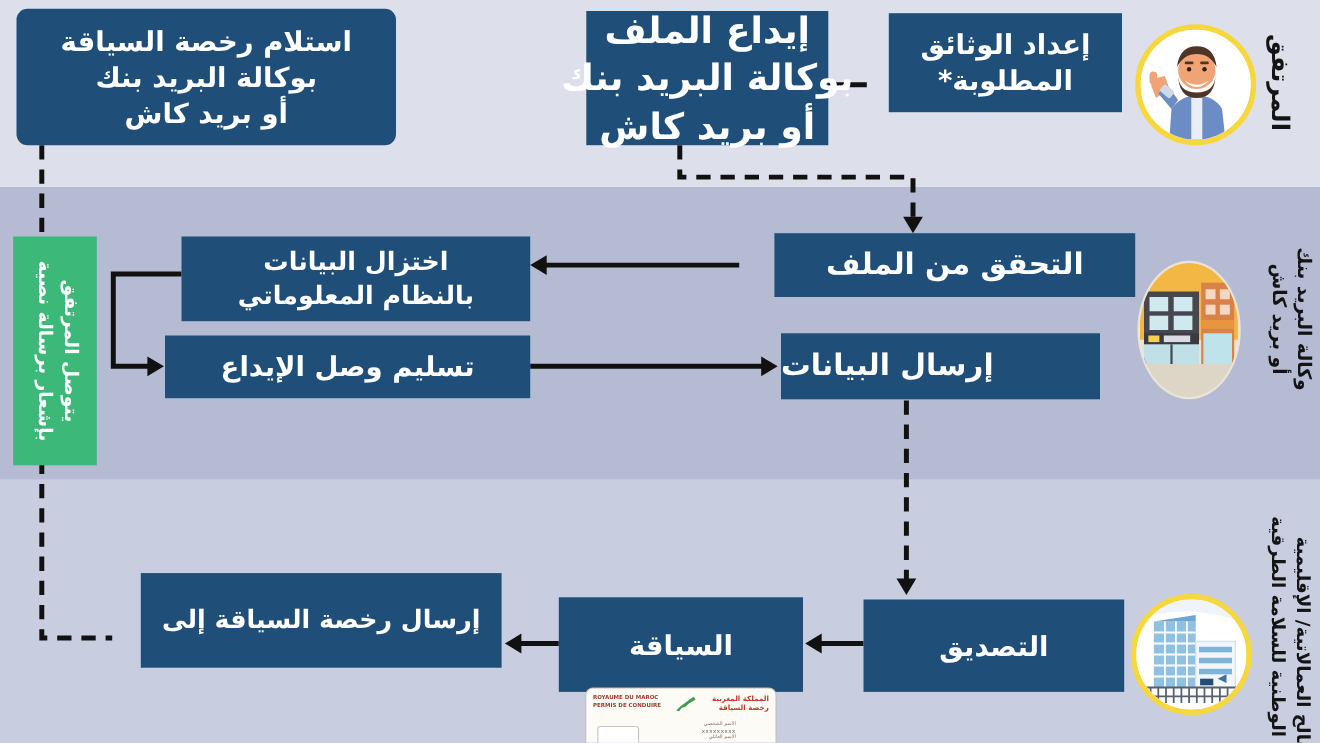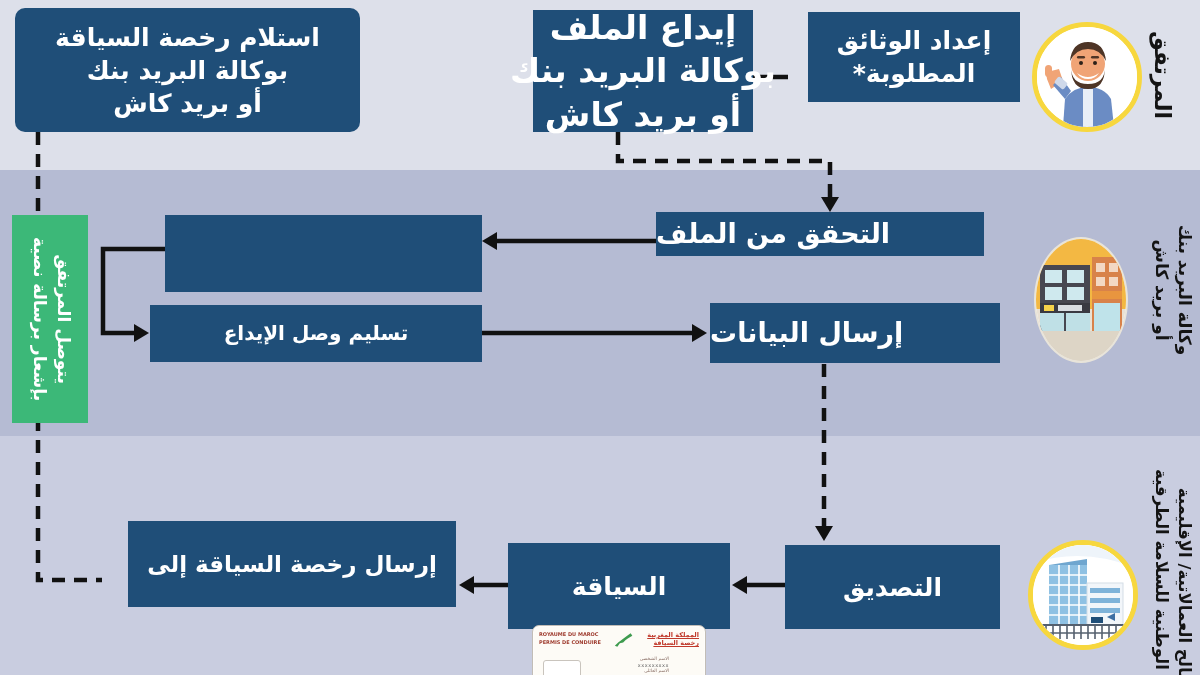--- a/index.html
+++ b/index.html
@@ -18,25 +18,25 @@
   .nbox{
     position:absolute;z-index:2;background:#1f4e78;color:#fff;
     display:flex;flex-direction:column;align-items:center;justify-content:center;
     font-weight:bold;text-align:center;direction:rtl;
   }
   .nbox span{white-space:nowrap;line-height:1.32;display:block;}
 
   #box-receive{left:15px;top:8px;width:345px;height:124px;font-size:25px;border-radius:10px;}
   #box-deposit{left:508px;top:10px;width:220px;height:122px;font-size:33px;margin-left:25px;}
   #box-prepare{left:788px;top:12px;width:212px;height:90px;font-size:25px;margin-left:20px;}
-  #box-verify{left:656px;top:212px;width:328px;height:44px;font-size:27px;align-items:flex-end;}
+  #box-verify{left:704px;top:212px;width:328px;height:58px;font-size:27px;}
   #box-dataentry{left:165px;top:215px;width:317px;height:77px;font-size:23px;}
   #box-senddata{left:710px;top:303px;width:290px;height:60px;font-size:27px;align-items:flex-end;}
-  #box-receipt{left:150px;top:305px;width:332px;height:57px;font-size:20px;}
-  #box-certify{left:785px;top:545px;width:215px;height:84px;font-size:25px;}
+  #box-receipt{left:150px;top:305px;width:332px;height:57px;font-size:25px;}
+  #box-certify{left:785px;top:545px;width:237px;height:84px;font-size:25px;}
   #box-print{left:508px;top:543px;width:222px;height:86px;font-size:25px;}
   #box-sendlicense{left:128px;top:521px;width:328px;height:86px;font-size:23px;}
 
   #footnote{
     position:absolute;z-index:2;left:758px;top:122px;width:252px;
     text-align:center;direction:rtl;color:#5a5b5e;
   }
   #footnote .fn1{font-size:14.5px;display:block;white-space:nowrap;}
   #footnote .fn2{font-size:17px;font-weight:bold;color:#4a4a4c;display:block;direction:ltr;letter-spacing:.5px;}
 
@@ -66,21 +66,21 @@
   #icon-narsa{left:1028px;top:540px;width:100px;height:100px;border:5px solid #f7d73e;}
   .icon-circle svg{display:block;width:100%;height:100%;}
 
   #license-card{
     position:absolute;z-index:2;left:532px;top:625px;width:172px;height:108px;
     background:#fdfbf6;border:1px solid #c2bdb6;border-radius:7px;
     box-shadow:0 0 0 1px rgba(255,255,255,.6) inset;
   }
   #license-card .cardrow{position:absolute;left:6px;top:5px;right:6px;display:flex;justify-content:space-between;}
   #license-card .fr{color:#9e3b2e;font-size:5px;font-weight:bold;line-height:1.5;text-align:left;}
-  #license-card .ar{color:#c0392b;font-size:6.5px;font-weight:bold;line-height:1.3;text-align:right;direction:rtl;text-decoration:underline;}
+  #license-card .ar{color:#c0392b;font-size:6.5px;font-weight:bold;line-height:1.3;text-align:right;direction:rtl;}
   #license-card .map{width:20px;height:16px;margin-top:1px;}
   #license-card .photo{
     position:absolute;left:10px;top:34px;width:36px;height:52px;border:1px solid #c9c4bd;
     border-radius:3px;background:#fff;color:#8a8a8a;font-size:5.5px;text-align:center;line-height:90px;
   }
   #license-card .fields{position:absolute;left:56px;top:30px;width:80px;direction:rtl;text-align:right;}
   #license-card .fields .fl{color:#8a6f66;font-size:4.5px;line-height:1.4;}
   #license-card .fields .fv{color:#6b6b6b;font-size:5px;letter-spacing:.5px;line-height:1.2;}
 </style>
 </head>
@@ -128,20 +128,22 @@
   <span>المطلوبة*</span>
 </div>
 
 <div id="footnote">
 </div>
 
 <div class="nbox" id="box-verify">
   <span>التحقق من الملف</span>
 </div>
 <div class="nbox" id="box-dataentry">
+  <span>اختزال البيانات</span>
+  <span>بالنظام المعلوماتي</span>
 </div>
 <div class="nbox" id="box-senddata">
   <span>إرسال البيانات</span>
 </div>
 <div class="nbox" id="box-receipt">
   <span>تسليم وصل الإيداع</span>
 </div>
 
 <div id="sms-note">
   <div class="rot">

